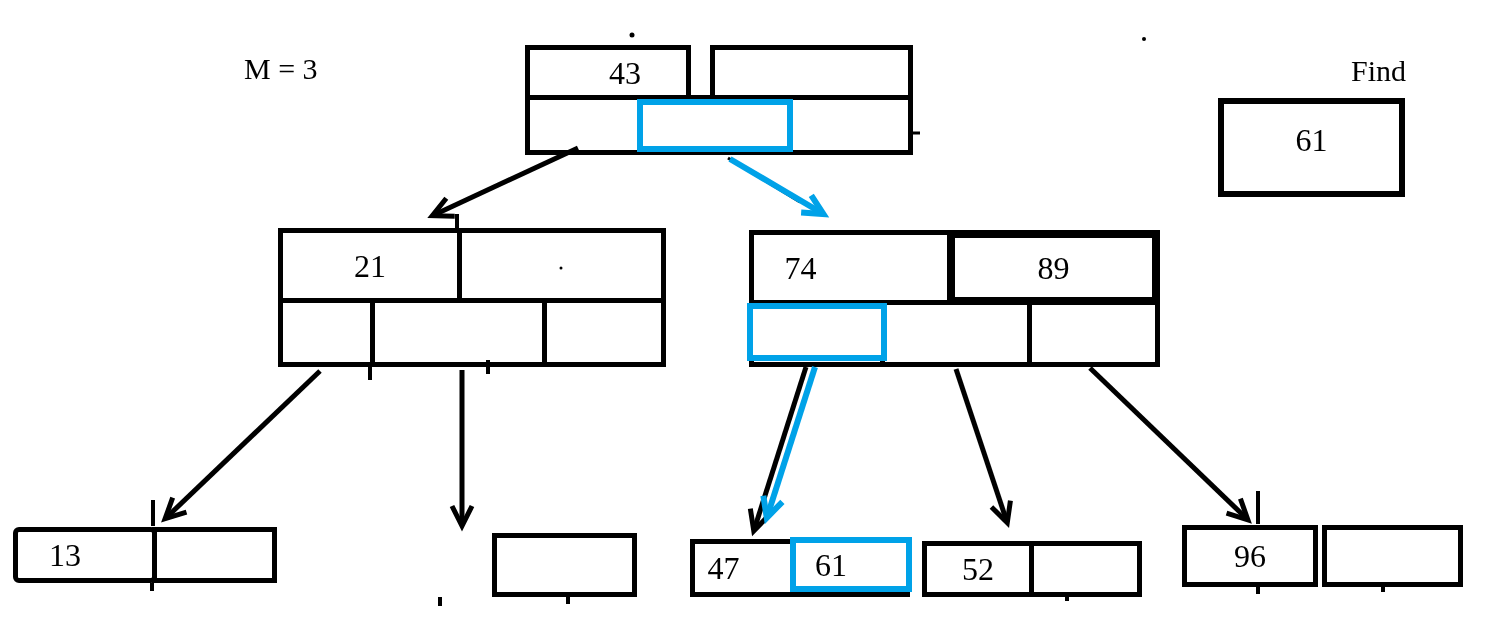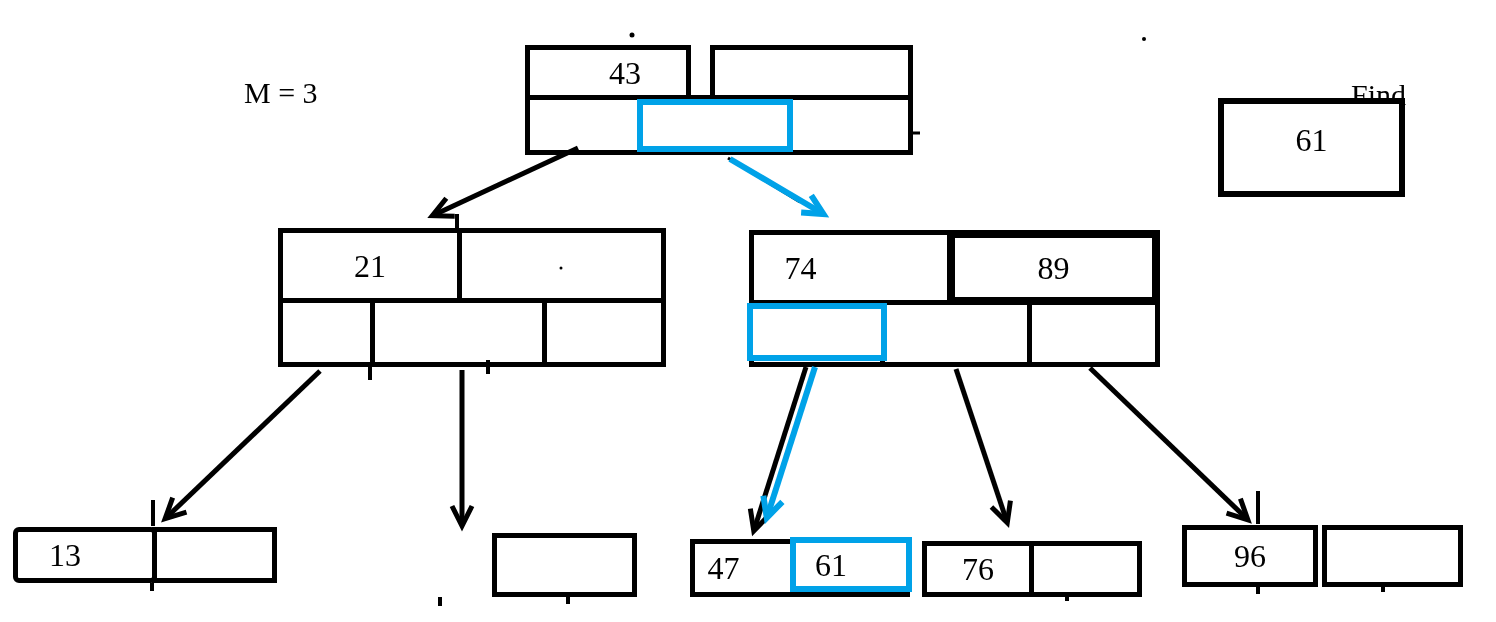--- a/index.html
+++ b/index.html
@@ -32,21 +32,20 @@
     z-index: 3;
   }
   .shift-left-sm { padding-right: 40px; }
   .shift-left { padding-right: 100px; }
   .label {
     position: absolute;
     font-size: 30px;
     line-height: 1;
     white-space: nowrap;
     z-index: 1;
-    margin-top: 24px;
   }
   .find-box {
     position: absolute;
     box-sizing: border-box;
     border: 6px solid var(--ink);
     background: #fff;
     display: flex;
     justify-content: center;
     align-items: flex-start;
     padding-top: 18px;
@@ -96,21 +95,21 @@
 
   <div class="cell shift-left-sm" style="left:13px; top:527px; width:144px; height:56px;border-radius:6px;">13</div>
   <div class="cell" style="left:152px; top:527px; width:125px; height:56px;"></div>
 
   <div class="cell" style="left:492px; top:533px; width:145px; height:64px;"></div>
 
   <div class="cell shift-left-sm" style="left:690px; top:539px; width:107px; height:58px;">47</div>
   <div class="cell" style="left:792px; top:539px; width:118px; height:58px;"></div>
   <div class="cell hl-cell shift-left-sm" style="left:790px; top:537px; width:122px; height:55px;">61</div>
 
-  <div class="cell" style="left:922px; top:541px; width:112px; height:56px;">76</div>
+  <div class="cell" style="left:922px; top:541px; width:112px; height:56px;">52</div>
   <div class="cell" style="left:1029px; top:541px; width:113px; height:56px;"></div>
 
   <div class="cell" style="left:1182px; top:525px; width:136px; height:62px;">96</div>
   <div class="cell" style="left:1322px; top:525px; width:141px; height:62px;"></div>
 
   <svg class="overlay" width="1496" height="622" viewBox="0 0 1496 622">
     <defs>
       <marker id="mk-ink" markerWidth="30" markerHeight="30" refX="18" refY="12" orient="auto" markerUnits="userSpaceOnUse" overflow="visible">
         <path d="M2,2 L22,12 L2,22" fill="none" stroke-width="5" class="ink"></path>
       </marker>

